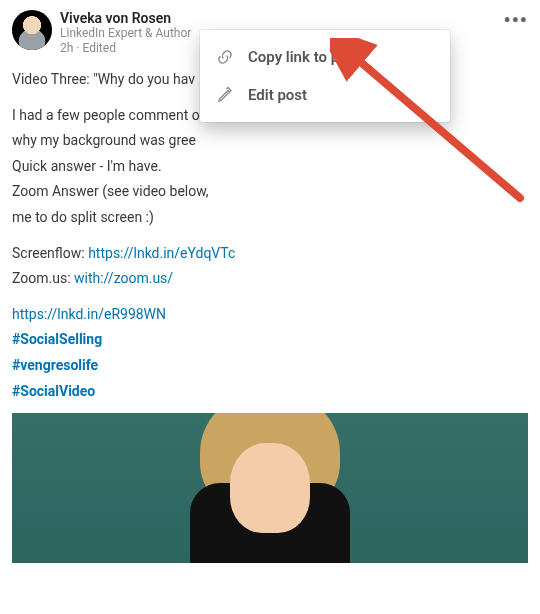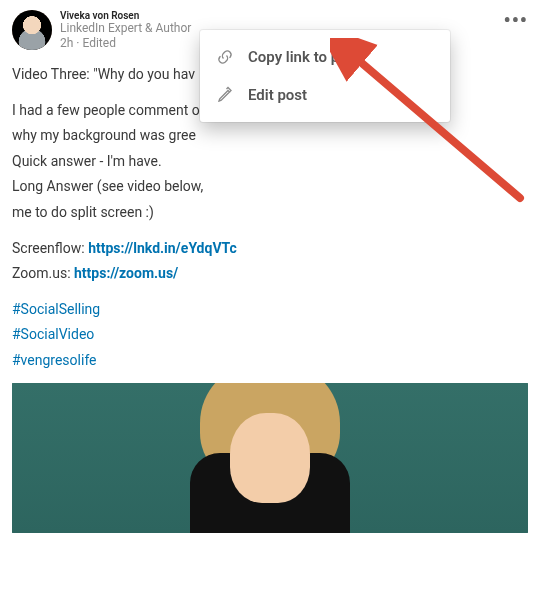--- a/index.html
+++ b/index.html
@@ -1,28 +1,28 @@
 <!DOCTYPE html>
 <html><head>
 <meta charset="utf-8">
 <style>
   html, body { margin:0; padding:0; font-family:-apple-system,BlinkMacSystemFont,"Segoe UI",Roboto,Helvetica,Arial,sans-serif; color:#3a3a3a; background:#fff; }
   .post { width:540px; height:614px; box-sizing:border-box; padding:10px 12px 0 12px; position:relative; overflow:hidden; }
   .header { display:flex; }
   .avatar { width:40px; height:40px; border-radius:50%; background:#d8b8a0; flex:0 0 auto; position:relative; overflow:hidden; }
   .avatar::after{content:"";position:absolute;inset:0;background:radial-gradient(circle at 50% 38%,#f3d7bd 0 28%,transparent 29%),radial-gradient(circle at 50% 80%,#9aa2a7 0 35%,transparent 36%),linear-gradient(#000,#000);}
   .meta { margin-left:8px; flex:1 1 auto; min-width:0; }
-  .name { font-weight:600; font-size:10px; color:#262626; }
+  .name { font-weight:600; font-size:14px; color:#262626; }
   .sub  { font-size:12px; color:#8a8a8a; line-height:1.25; max-width:100%; white-space:nowrap; overflow:hidden; text-overflow:clip; }
   .dots { flex:0 0 auto; color:#666; font-size:20px; line-height:20px; letter-spacing:1px; cursor:pointer; font-weight:700;}
   .body { font-size:14px; line-height:1.4; margin-top:14px; color:#3a3a3a; }
   .body p{ margin:0 0 6px 0; }
   .body .spacer{ height:10px; }
-  .link { color:#0073b1; font-weight:700; text-decoration:none; }
-  .hashtag{ color:#0073b1; font-weight:400; }
+  .link { color:#0073b1; font-weight:400; text-decoration:none; }
+  .hashtag{ color:#0073b1; font-weight:700; }
   .media { margin-top:12px; width:100%; height:150px; background:#2f6c66; position:relative; overflow:hidden; border-radius:1px;}
   .media .board{position:absolute;inset:0;background:linear-gradient(#346f68,#2d655f);}
   .media .chair{position:absolute;bottom:0;left:50%;transform:translateX(-50%);width:160px;height:80px;background:#111;border-radius:30px 30px 0 0;}
   .media .head{position:absolute;bottom:30px;left:50%;transform:translateX(-50%);width:80px;height:90px;background:#f3cda9;border-radius:45% 45% 40% 40%;}
   .media .hair{position:absolute;bottom:50px;left:50%;transform:translateX(-50%);width:140px;height:120px;background:#caa562;border-radius:60px 60px 50px 50px;}
   
   .menu{ position:absolute; top:30px; left:200px; width:250px; background:#fff; border-radius:3px; box-shadow:0 8px 20px rgba(0,0,0,0.25),0 0 0 1px rgba(0,0,0,0.06); padding:8px 0; z-index:5;}
   .menu-item{ display:flex; align-items:center; padding:10px 16px; font-size:15px; font-weight:600; color:#555; cursor:pointer; }
   .menu-item .ico{ width:18px; height:18px; margin-right:14px; display:inline-flex; align-items:center; justify-content:center; color:#8a8a8a;}
   .menu-item .ico svg{ width:18px; height:18px; fill:none; stroke:#8a8a8a; stroke-width:1.8; }
@@ -75,29 +75,30 @@
       </defs>
     <line x1="190" y1="160" x2="20" y2="15" stroke="#dd4a36" stroke-width="8" marker-end="url(#ah)" stroke-linecap="round"></line>
   </svg>
 
   <div class="body">
     <p>Video Three: "Why do you hav</p>
     <div class="spacer"></div>
     <p>I had a few people comment o</p>
     <p>why my background was gree</p>
     <p>Quick answer - I'm have.</p>
-    <p>Long Answer (see video below,</p>
+    <p>Zoom Answer (see video below,</p>
     <p>me to do split screen :)</p>
     <div class="spacer"></div>
     <p><span>Screenflow: </span><a class="link">https://lnkd.in/eYdqVTc</a></p>
-    <p><span>Zoom.us: </span><a class="link">https://zoom.us/</a></p>
+    <p><span>Zoom.us: </span><a class="link">with://zoom.us/</a></p>
     <div class="spacer"></div>
+    <p><a class="link">https://lnkd.in/eR998WN</a></p>
     <p><a class="hashtag">#SocialSelling</a></p>
+    <p><a class="hashtag">#vengresolife</a></p>
     <p><a class="hashtag">#SocialVideo</a></p>
-    <p><a class="hashtag">#vengresolife</a></p>
   </div>
 
   <div class="media">
     <div class="board"></div>
     <div class="hair"></div>
     <div class="chair"></div>
     <div class="head"></div>
   </div>
 </div>
 

